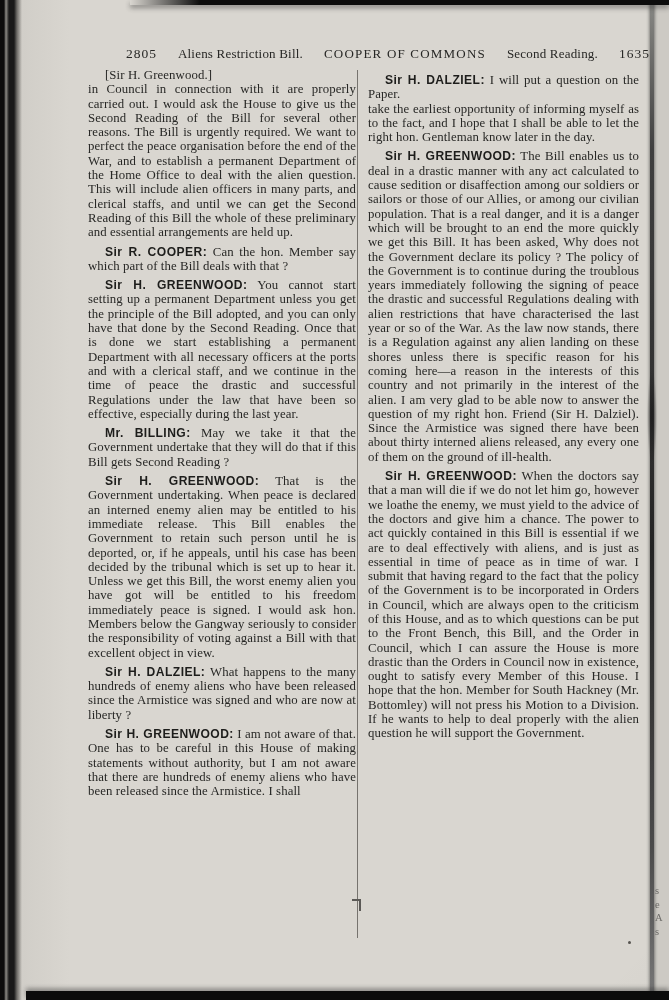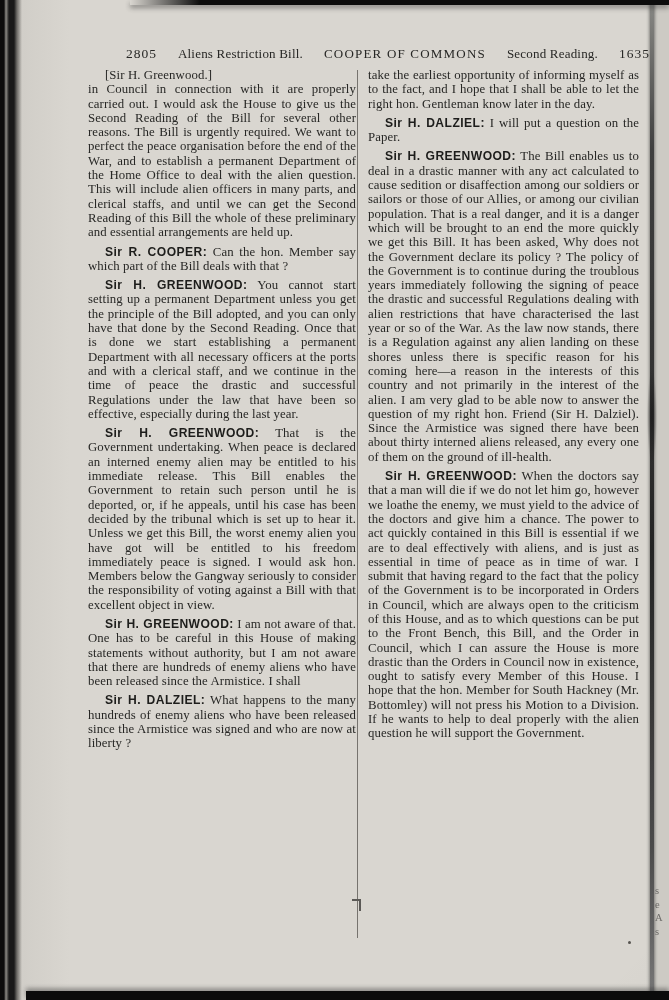--- a/index.html
+++ b/index.html
@@ -106,30 +106,31 @@
   </div>
 
   <div class="divider"></div>
 
   <div class="col col-left">
     <p class="attribution">[Sir H. Greenwood.]</p>
     <div id="left-paragraphs">
         <p class="speech continuation">in Council in connection with it are properly carried out.  I would ask the House to give us the Second Reading of the Bill for several other reasons.  The Bill is urgently required.  We want to perfect the peace organisation before the end of the War, and to establish a permanent Department of the Home Office to deal with the alien question.  This will include alien officers in many parts, and clerical staffs, and until we can get the Second Reading of this Bill the whole of these preliminary and essential arrangements are held up.</p>
         <p class="speech"><span class="speaker">Sir R. COOPER:</span> Can the hon. Member say which part of the Bill deals with that&nbsp;?</p>
         <p class="speech"><span class="speaker">Sir H. GREENWOOD:</span> You cannot start setting up a permanent Department unless you get the principle of the Bill adopted, and you can only have that done by the Second Reading.  Once that is done we start establishing a permanent Department with all necessary officers at the ports and with a clerical staff, and we continue in the time of peace the drastic and successful Regulations under the law that have been so effective, especially during the last year.</p>
+        <p class="speech"><span class="speaker">Mr. BILLING:</span> May we take it that the Government undertake that they will do that if this Bill gets Second Reading&nbsp;?</p>
         <p class="speech"><span class="speaker">Sir H. GREENWOOD:</span> That is the Government undertaking.  When peace is declared an interned enemy alien may be entitled to his immediate release.  This Bill enables the Government to retain such person until he is deported, or, if he appeals, until his case has been decided by the tribunal which is set up to hear it.  Unless we get this Bill, the worst enemy alien you have got will be entitled to his freedom immediately peace is signed.  I would ask hon. Members below the Gangway seriously to consider the responsibility of voting against a Bill with that excellent object in view.</p>
+        <p class="speech"><span class="speaker">Sir H. DALZIEL:</span> What happens to the many hundreds of enemy aliens who have been released since the Armistice was signed and who are now at liberty&nbsp;?</p>
         <p class="speech"><span class="speaker">Sir H. GREENWOOD:</span> I am not aware of that.  One has to be careful in this House of making statements without authority, but I am not aware that there are hundreds of enemy aliens who have been released since the Armistice.  I shall</p>
-        <p class="speech"><span class="speaker">Sir H. DALZIEL:</span> What happens to the many hundreds of enemy aliens who have been released since the Armistice was signed and who are now at liberty&nbsp;?</p>
       </div>
   </div>
 
   <div class="col col-right">
     <div id="right-paragraphs">
+        <p class="speech"><span class="speaker">Sir H. DALZIEL:</span> I will put a question on the Paper.</p>
         <p class="speech continuation">take the earliest opportunity of informing myself as to the fact, and I hope that I shall be able to let the right hon. Gentleman know later in the day.</p>
-        <p class="speech"><span class="speaker">Sir H. DALZIEL:</span> I will put a question on the Paper.</p>
         <p class="speech"><span class="speaker">Sir H. GREENWOOD:</span> The Bill enables us to deal in a drastic manner with any act calculated to cause sedition or disaffection among our soldiers or sailors or those of our Allies, or among our civilian population.  That is a real danger, and it is a danger which will be brought to an end the more quickly we get this Bill.  It has been asked, Why does not the Government declare its policy&nbsp;?  The policy of the Government is to continue during the troublous years immediately following the signing of peace the drastic and successful Regulations dealing with alien restrictions that have characterised the last year or so of the War.  As the law now stands, there is a Regulation against any alien landing on these shores unless there is specific reason for his coming here—a reason in the interests of this country and not primarily in the interest of the alien.  I am very glad to be able now to answer the question of my right hon. Friend (Sir H. Dalziel).  Since the Armistice was signed there have been about thirty interned aliens released, any every one of them on the ground of ill-health.</p>
         <p class="speech"><span class="speaker">Sir H. GREENWOOD:</span> When the doctors say that a man will die if we do not let him go, however we loathe the enemy, we must yield to the advice of the doctors and give him a chance.  The power to act quickly contained in this Bill is essential if we are to deal effectively with aliens, and is just as essential in time of peace as in time of war.  I submit that having regard to the fact that the policy of the Government is to be incorporated in Orders in Council, which are always open to the criticism of this House, and as to which questions can be put to the Front Bench, this Bill, and the Order in Council, which I can assure the House is more drastic than the Orders in Council now in existence, ought to satisfy every Member of this House.  I hope that the hon. Member for South Hackney (Mr. Bottomley) will not press his Motion to a Division.  If he wants to help to deal properly with the alien question he will support the Government.</p>
       </div>
   </div>
 
   <div class="colmark"></div>
   <div class="speck"></div>
 
 </div>
 

